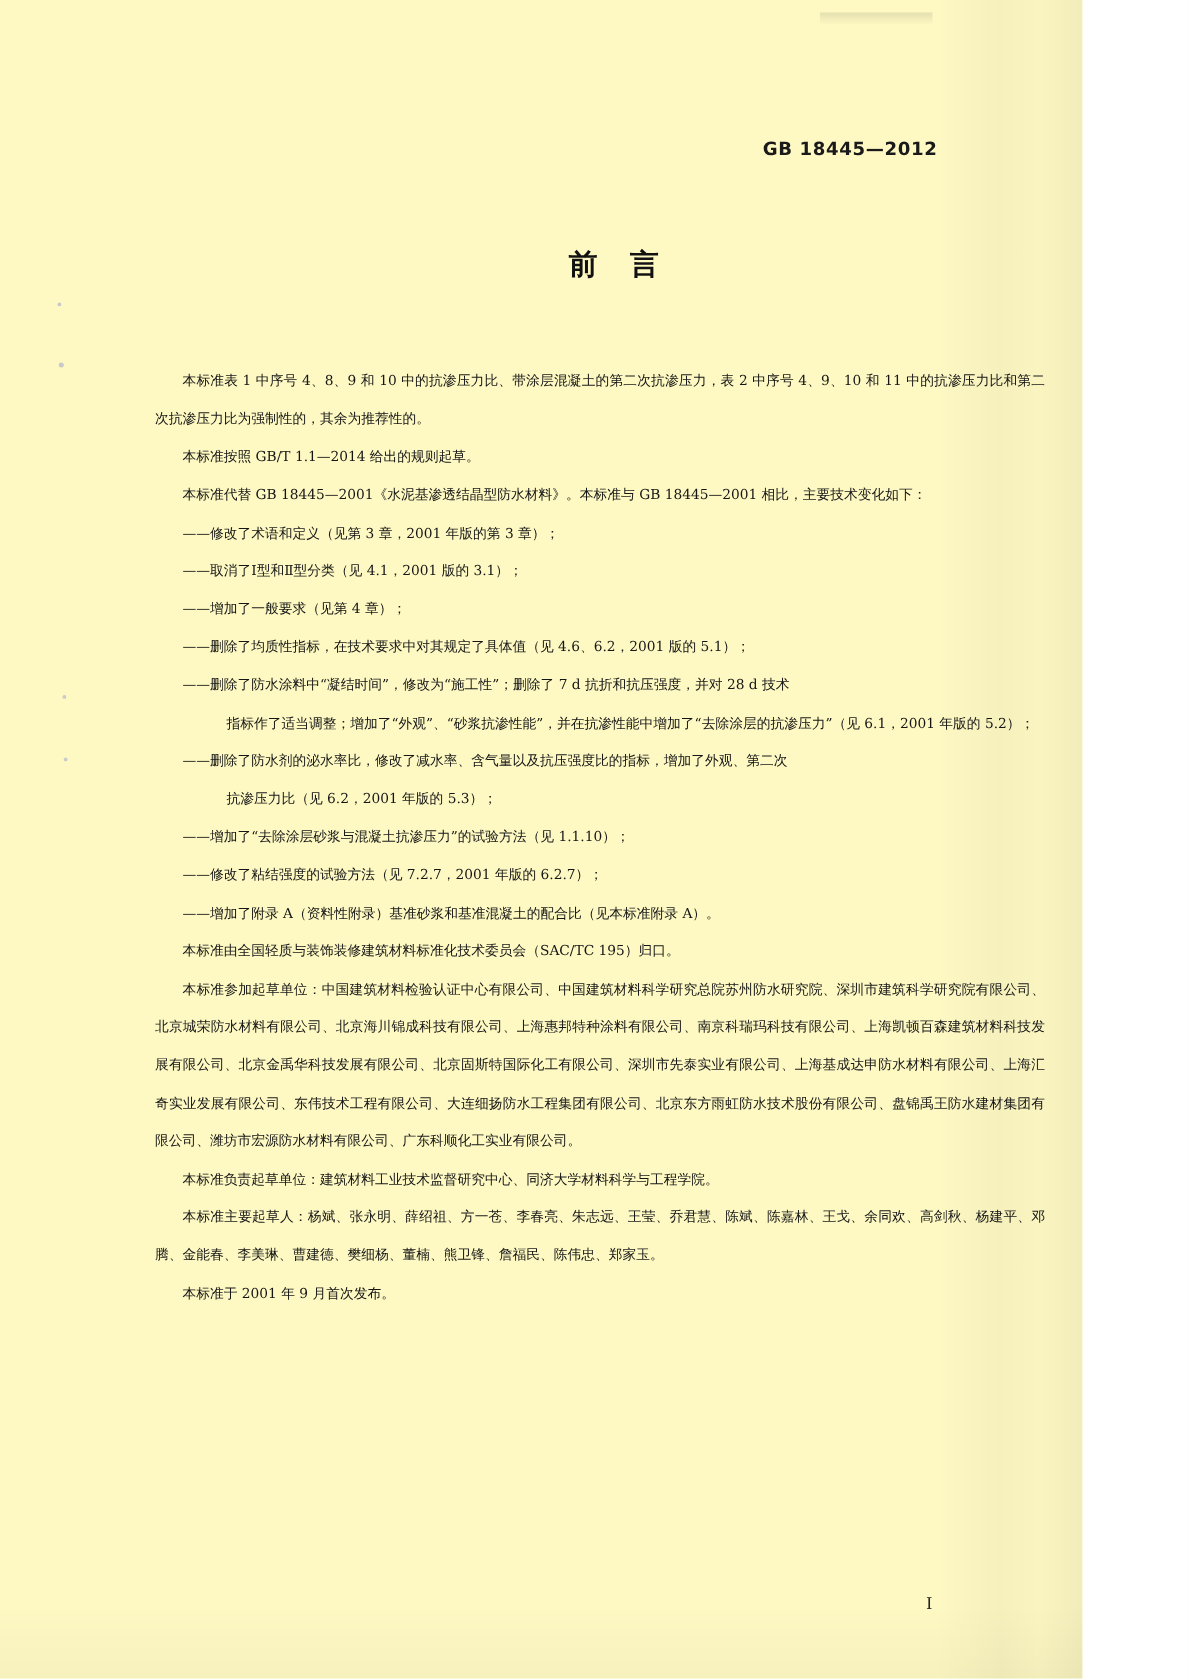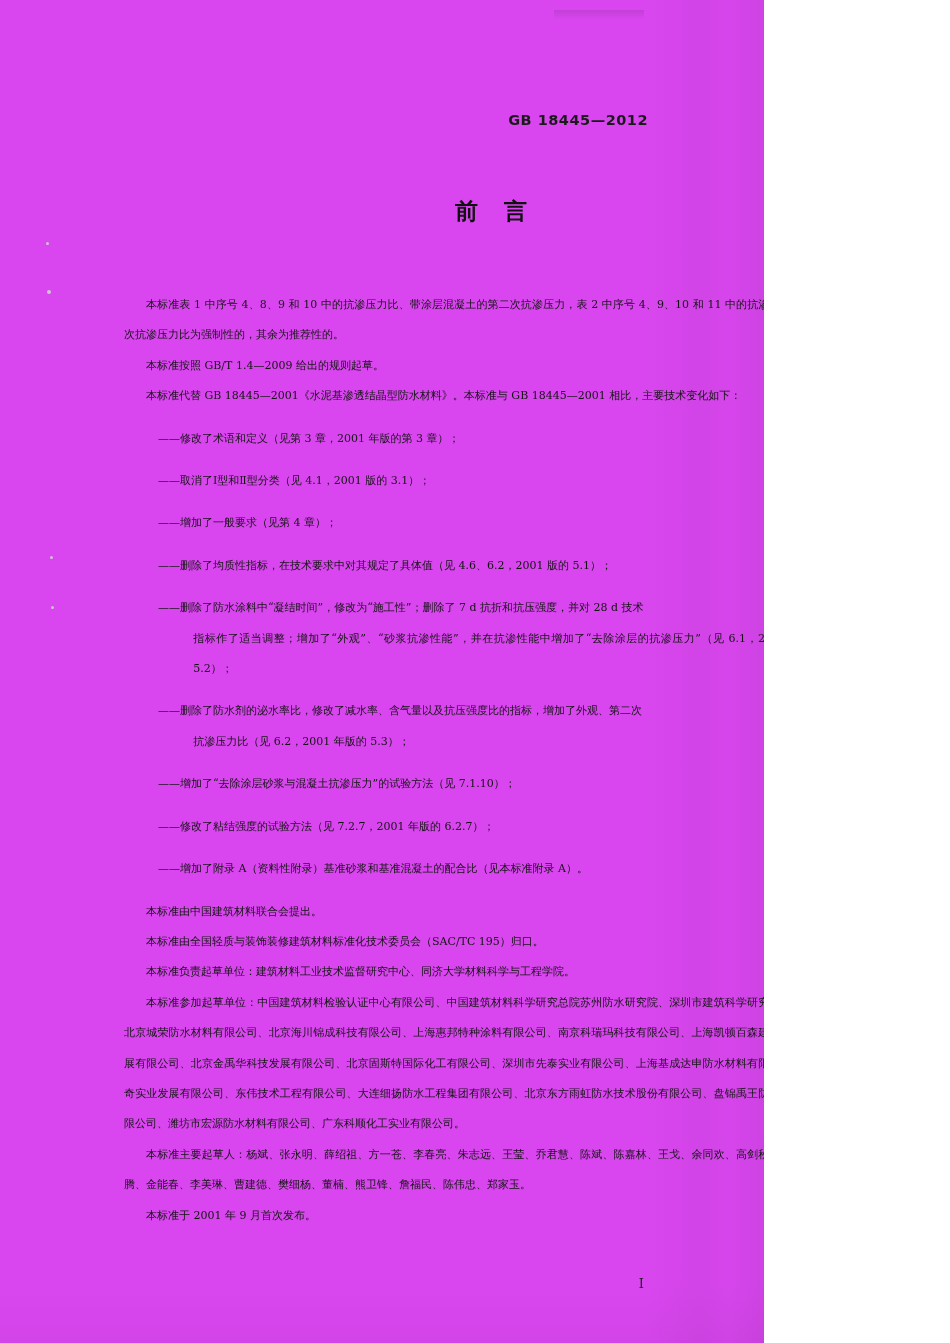--- a/index.html
+++ b/index.html
@@ -5,23 +5,23 @@
   html, body {
     margin: 0;
     padding: 0;
     background: #ffffff;
   }
   body {
     font-family: "DejaVu Serif", serif;
   }
   .page {
     position: relative;
-    width: 764px;
+    width: 866px;
     height: 1343px;
-    background: #d946ef;
+    background: #fef9c3;
     overflow: hidden;
   }
   
   .scan-edge-right {
     position: absolute;
     top: 0; right: 0;
     width: 118px; height: 1343px;
     background: linear-gradient(to right, rgba(0,0,0,0.0) 0%, rgba(0,0,0,0.035) 45%, rgba(0,0,0,0.015) 70%, rgba(0,0,0,0.05) 100%);
     pointer-events: none;
   }
@@ -80,21 +80,21 @@
     line-height: 30.4px;
     color: #151515;
     text-align: justify;
     text-justify: inter-ideograph;
   }
   .body-text p {
     margin: 0;
     text-indent: 2em;
   }
   .dashitem {
-    margin: 12px;
+    margin: 0;
     text-indent: 2em;
   }
   .dashitem .hang {
     display: block;
     padding-left: 5.2em;
     text-indent: 0;
   }
   .dashitem .lead {
     padding-left: 0;
   }
@@ -120,21 +120,21 @@
   <div class="speck" style="left:47px; top:290px; width:4px; height:4px;"></div>
   <div class="speck" style="left:50px; top:556px; width:3px; height:3px;"></div>
   <div class="speck" style="left:51px; top:606px; width:3px; height:3px;"></div>
 
   <div class="header-code">GB 18445—2012</div>
 
   <div class="doc-title">前言</div>
 
   <div class="body-text">
     <p class="p0">本标准表 1 中序号 4、8、9 和 10 中的抗渗压力比、带涂层混凝土的第二次抗渗压力，表 2 中序号 4、9、10 和 11 中的抗渗压力比和第二次抗渗压力比为强制性的，其余为推荐性的。</p>
-    <p class="p1">本标准按照 GB/T 1.4—2009 给出的规则起草。</p>
+    <p class="p1">本标准按照 GB/T 1.1—2014 给出的规则起草。</p>
     <p class="p2">本标准代替 GB 18445—2001《水泥基渗透结晶型防水材料》。本标准与 GB 18445—2001 相比，主要技术变化如下：</p>
 
     <div class="dashitem">
       <span class="lead">——修改了术语和定义（见第 3 章，2001 年版的第 3 章）；</span>
     </div>
     <div class="dashitem">
       <span class="lead">——取消了Ⅰ型和Ⅱ型分类（见 4.1，2001 版的 3.1）；</span>
     </div>
     <div class="dashitem">
       <span class="lead">——增加了一般要求（见第 4 章）；</span>
@@ -144,32 +144,31 @@
     </div>
     <div class="dashitem">
       <span class="lead">——删除了防水涂料中“凝结时间”，修改为“施工性”；删除了 7 d 抗折和抗压强度，并对 28 d 技术</span>
       <span class="hang">指标作了适当调整；增加了“外观”、“砂浆抗渗性能”，并在抗渗性能中增加了“去除涂层的抗渗压力”（见 6.1，2001 年版的 5.2）；</span>
     </div>
     <div class="dashitem">
       <span class="lead">——删除了防水剂的泌水率比，修改了减水率、含气量以及抗压强度比的指标，增加了外观、第二次</span>
       <span class="hang">抗渗压力比（见 6.2，2001 年版的 5.3）；</span>
     </div>
     <div class="dashitem">
-      <span class="lead">——增加了“去除涂层砂浆与混凝土抗渗压力”的试验方法（见 7.1.10）；</span>
+      <span class="lead">——增加了“去除涂层砂浆与混凝土抗渗压力”的试验方法（见 1.1.10）；</span>
     </div>
     <div class="dashitem">
       <span class="lead">——修改了粘结强度的试验方法（见 7.2.7，2001 年版的 6.2.7）；</span>
     </div>
     <div class="dashitem">
       <span class="lead">——增加了附录 A（资料性附录）基准砂浆和基准混凝土的配合比（见本标准附录 A）。</span>
     </div>
 
-    <p>本标准由中国建筑材料联合会提出。</p>
     <p>本标准由全国轻质与装饰装修建筑材料标准化技术委员会（SAC/TC 195）归口。</p>
+    <p>本标准参加起草单位：中国建筑材料检验认证中心有限公司、中国建筑材料科学研究总院苏州防水研究院、深圳市建筑科学研究院有限公司、北京城荣防水材料有限公司、北京海川锦成科技有限公司、上海惠邦特种涂料有限公司、南京科瑞玛科技有限公司、上海凯顿百森建筑材料科技发展有限公司、北京金禹华科技发展有限公司、北京固斯特国际化工有限公司、深圳市先泰实业有限公司、上海基成达申防水材料有限公司、上海汇奇实业发展有限公司、东伟技术工程有限公司、大连细扬防水工程集团有限公司、北京东方雨虹防水技术股份有限公司、盘锦禹王防水建材集团有限公司、潍坊市宏源防水材料有限公司、广东科顺化工实业有限公司。</p>
     <p>本标准负责起草单位：建筑材料工业技术监督研究中心、同济大学材料科学与工程学院。</p>
-    <p>本标准参加起草单位：中国建筑材料检验认证中心有限公司、中国建筑材料科学研究总院苏州防水研究院、深圳市建筑科学研究院有限公司、北京城荣防水材料有限公司、北京海川锦成科技有限公司、上海惠邦特种涂料有限公司、南京科瑞玛科技有限公司、上海凯顿百森建筑材料科技发展有限公司、北京金禹华科技发展有限公司、北京固斯特国际化工有限公司、深圳市先泰实业有限公司、上海基成达申防水材料有限公司、上海汇奇实业发展有限公司、东伟技术工程有限公司、大连细扬防水工程集团有限公司、北京东方雨虹防水技术股份有限公司、盘锦禹王防水建材集团有限公司、潍坊市宏源防水材料有限公司、广东科顺化工实业有限公司。</p>
     <p>本标准主要起草人：杨斌、张永明、薛绍祖、方一苍、李春亮、朱志远、王莹、乔君慧、陈斌、陈嘉林、王戈、余同欢、高剑秋、杨建平、邓腾、金能春、李美琳、曹建德、樊细杨、董楠、熊卫锋、詹福民、陈伟忠、郑家玉。</p>
     <p>本标准于 2001 年 9 月首次发布。</p>
   </div>
 
   <div class="page-number">I</div>
 
 </div>
 
 </body></html>

